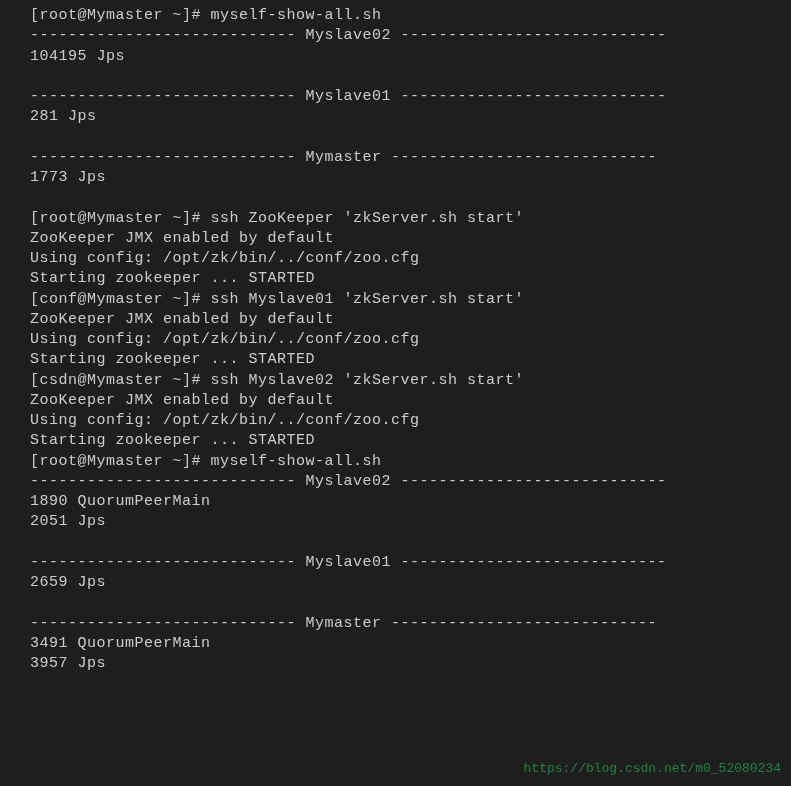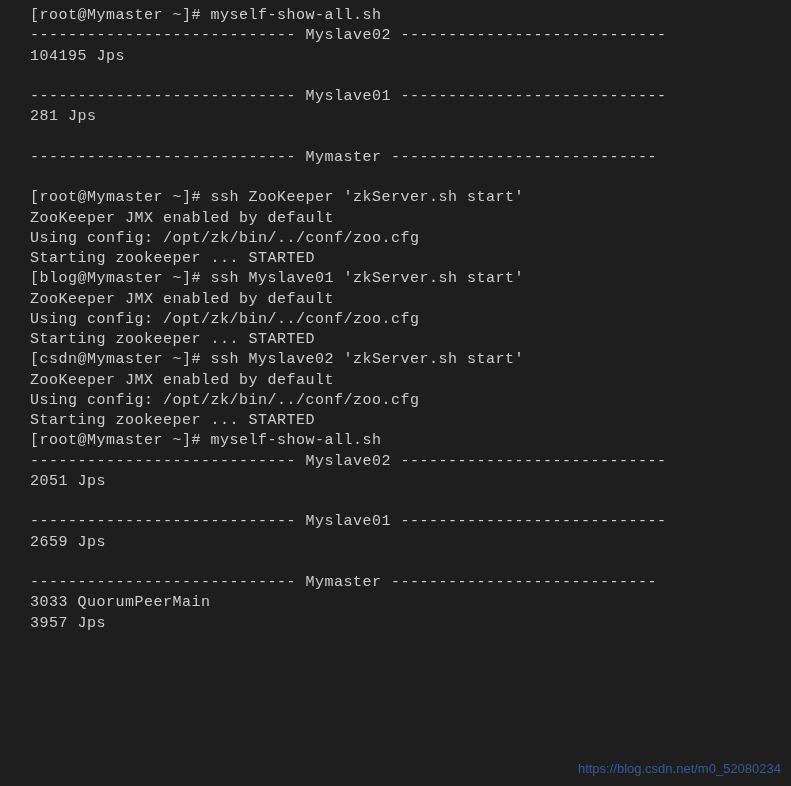--- a/index.html
+++ b/index.html
@@ -18,56 +18,58 @@
     }
     .terminal-line {
       white-space: pre;
       color: #cccccc;
       margin-left: 24px;
     }
     .watermark {
       position: absolute;
       bottom: 8px;
       right: 10px;
-      color: #3b82f6;
+      color: #22c55e;
       font-size: 13px;
-      font-family: Liberation Sans, sans-serif;
+      font-family: Liberation Mono, monospace;
       opacity: 0.6;
       letter-spacing: 0;
     }
   </style>
 </head>
 <body>
 
 <div id="terminal-container">
     <div class="terminal-line">[root@Mymaster ~]# myself-show-all.sh</div>
     <div class="terminal-line">---------------------------- Myslave02 ----------------------------</div>
     <div class="terminal-line">104195 Jps</div>
     <div class="terminal-line">&nbsp;</div>
     <div class="terminal-line">---------------------------- Myslave01 ----------------------------</div>
     <div class="terminal-line">281 Jps</div>
     <div class="terminal-line">&nbsp;</div>
     <div class="terminal-line">---------------------------- Mymaster ----------------------------</div>
+    <div class="terminal-line">1773 Jps</div>
     <div class="terminal-line">&nbsp;</div>
     <div class="terminal-line">[root@Mymaster ~]# ssh ZooKeeper 'zkServer.sh start'</div>
     <div class="terminal-line">ZooKeeper JMX enabled by default</div>
     <div class="terminal-line">Using config: /opt/zk/bin/../conf/zoo.cfg</div>
     <div class="terminal-line">Starting zookeeper ... STARTED</div>
-    <div class="terminal-line">[blog@Mymaster ~]# ssh Myslave01 'zkServer.sh start'</div>
+    <div class="terminal-line">[conf@Mymaster ~]# ssh Myslave01 'zkServer.sh start'</div>
     <div class="terminal-line">ZooKeeper JMX enabled by default</div>
     <div class="terminal-line">Using config: /opt/zk/bin/../conf/zoo.cfg</div>
     <div class="terminal-line">Starting zookeeper ... STARTED</div>
     <div class="terminal-line">[csdn@Mymaster ~]# ssh Myslave02 'zkServer.sh start'</div>
     <div class="terminal-line">ZooKeeper JMX enabled by default</div>
     <div class="terminal-line">Using config: /opt/zk/bin/../conf/zoo.cfg</div>
     <div class="terminal-line">Starting zookeeper ... STARTED</div>
     <div class="terminal-line">[root@Mymaster ~]# myself-show-all.sh</div>
     <div class="terminal-line">---------------------------- Myslave02 ----------------------------</div>
+    <div class="terminal-line">1890 QuorumPeerMain</div>
     <div class="terminal-line">2051 Jps</div>
     <div class="terminal-line">&nbsp;</div>
     <div class="terminal-line">---------------------------- Myslave01 ----------------------------</div>
     <div class="terminal-line">2659 Jps</div>
     <div class="terminal-line">&nbsp;</div>
     <div class="terminal-line">---------------------------- Mymaster ----------------------------</div>
-    <div class="terminal-line">3033 QuorumPeerMain</div>
+    <div class="terminal-line">3491 QuorumPeerMain</div>
     <div class="terminal-line">3957 Jps</div>
   </div>
 <div class="watermark">https://blog.csdn.net/m0_52080234</div>
 
 </body></html>

